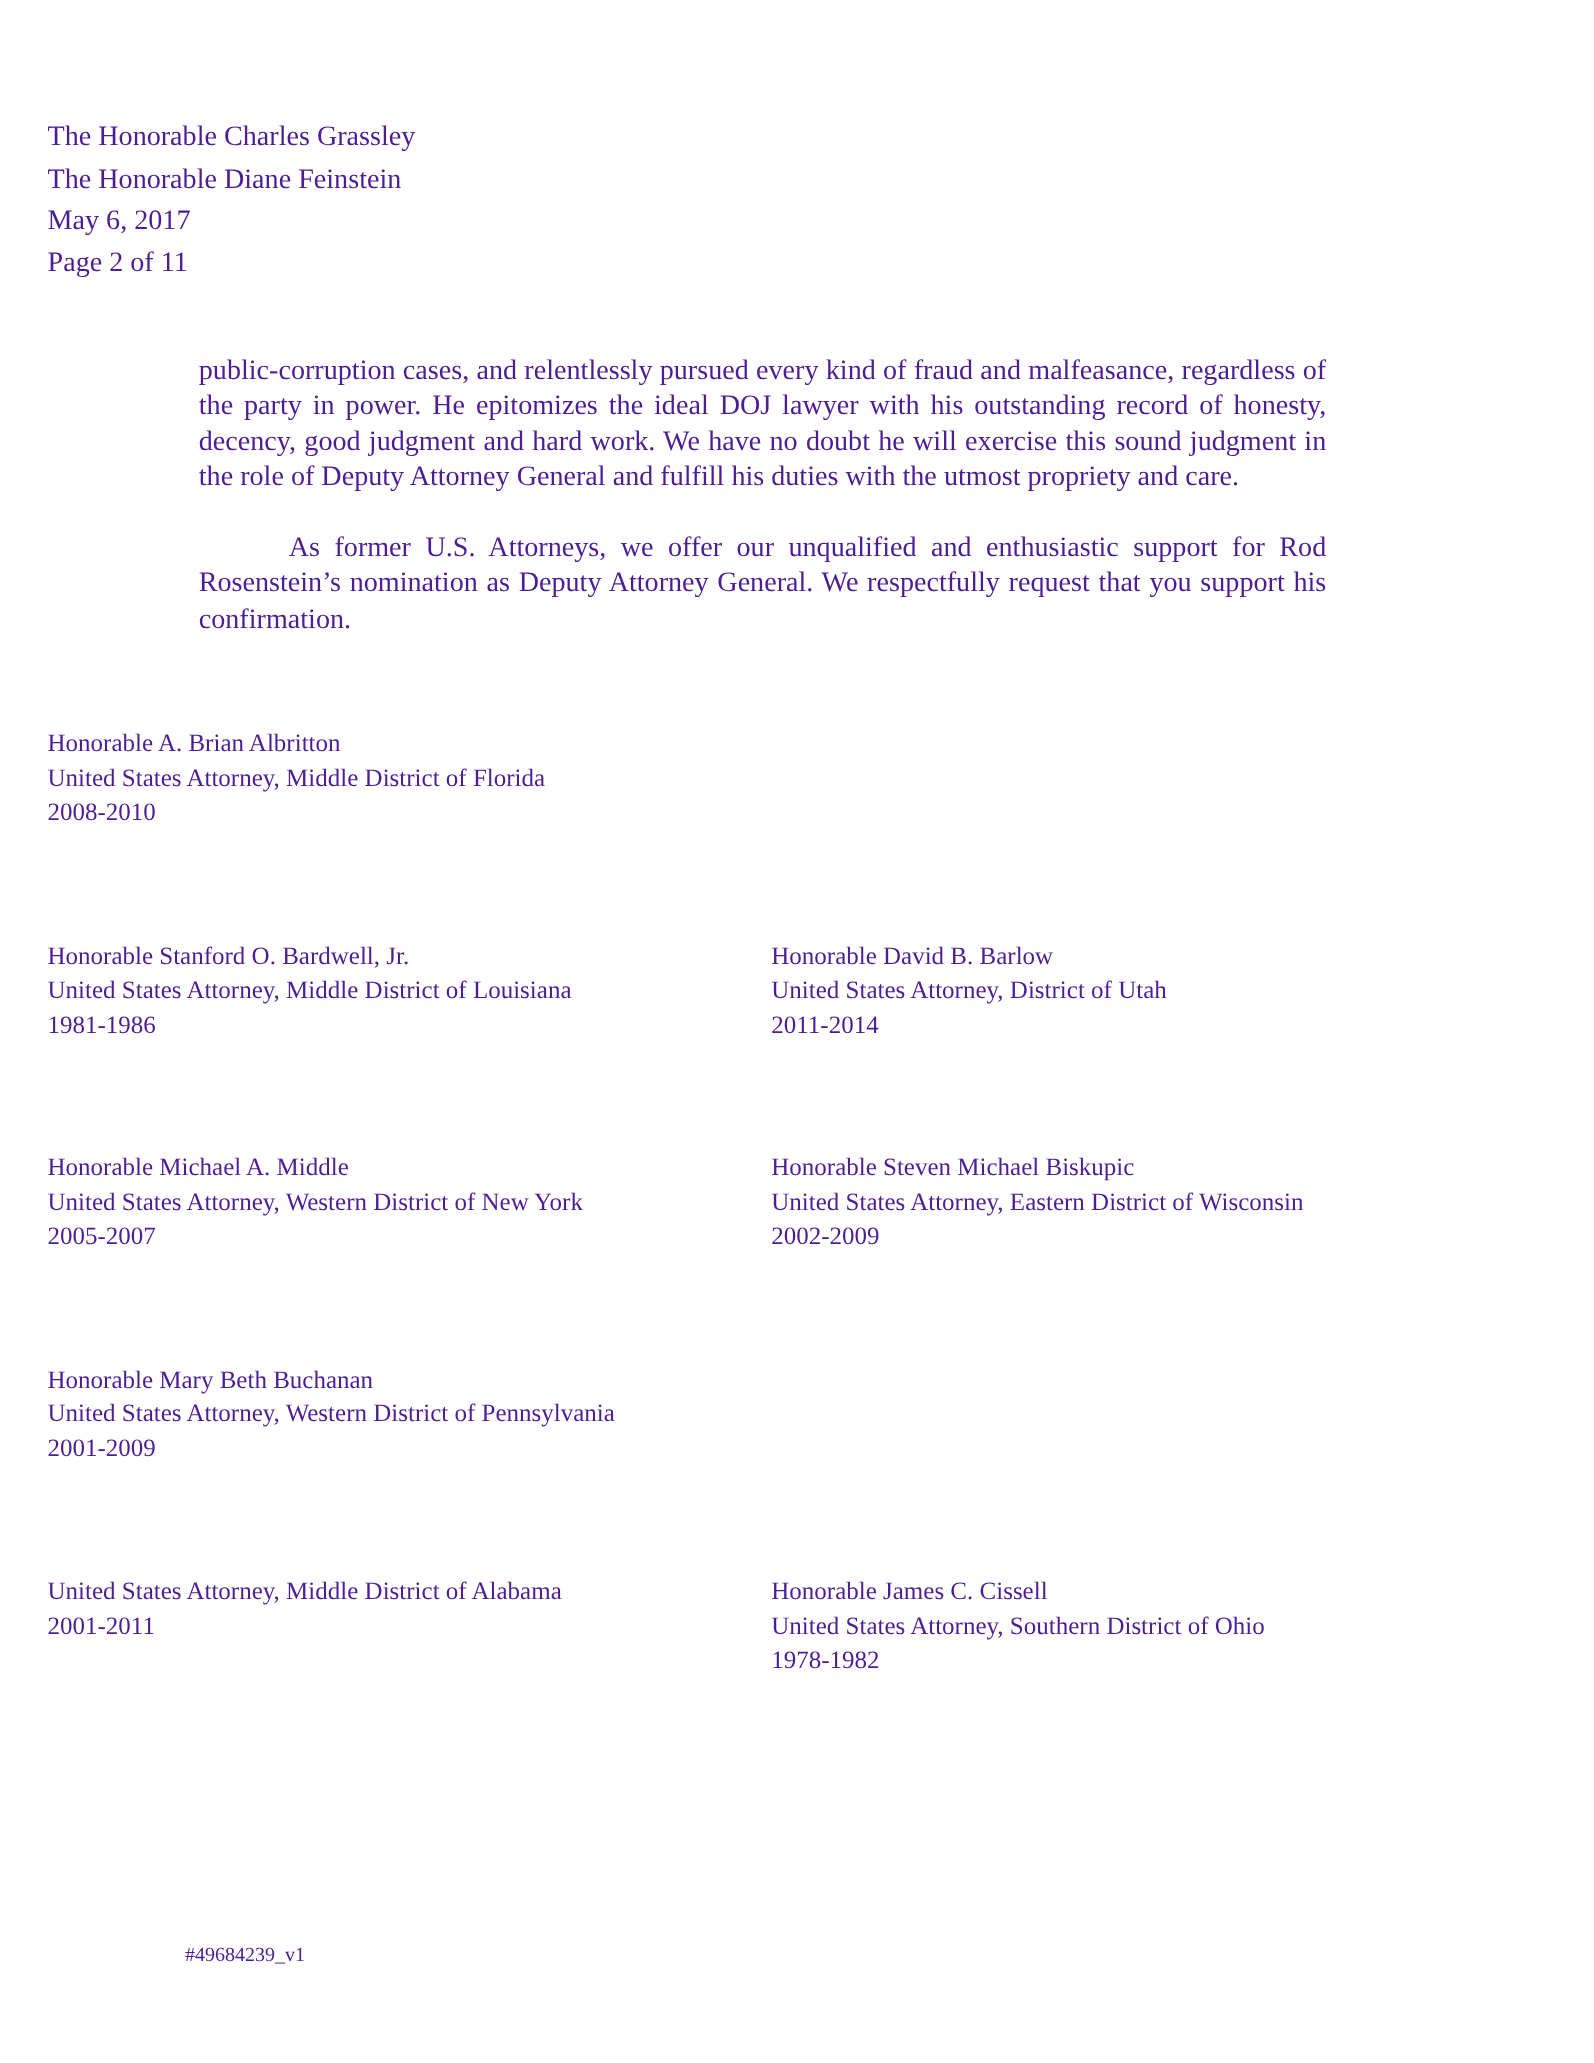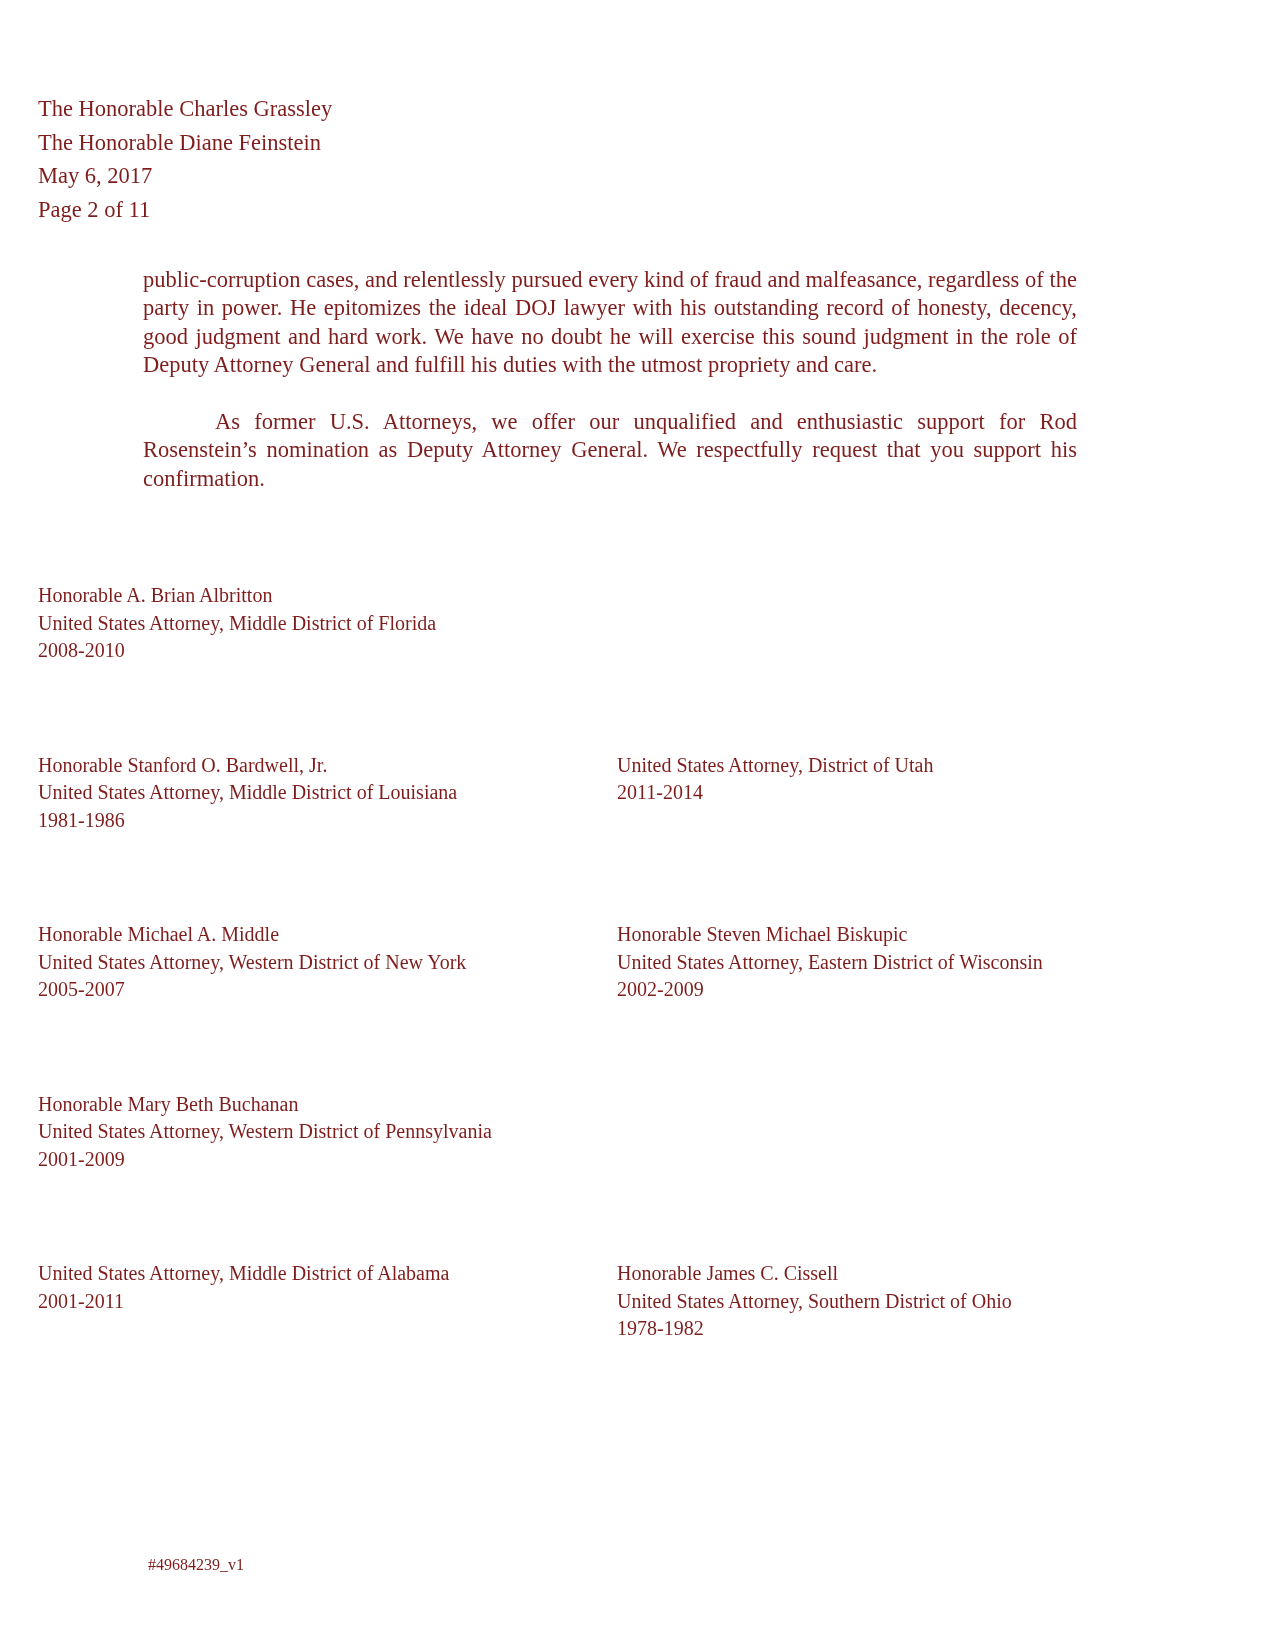--- a/index.html
+++ b/index.html
@@ -6,42 +6,42 @@
     margin: 0;
     padding: 0;
     background: #ffffff;
   }
   .page {
     position: relative;
     width: 1275px;
     height: 1650px;
     background: #ffffff;
     font-family: "Liberation Serif", "DejaVu Serif", serif;
-    color: #7f1d1d;
+    color: #4c1d95;
     overflow: hidden;
   }
   .letter-header {
     position: absolute;
     left: 38px;
     top: 92px;
     font-size: 22.5px;
     line-height: 33.5px;
     white-space: nowrap;
   }
   .letter-body {
     position: absolute;
     left: 143px;
     top: 266px;
     width: 934px;
     font-size: 22.5px;
     line-height: 28.4px;
     text-align: justify;
   }
   .letter-body p {
-    margin: 0;
+    margin: 16px;
   }
   .letter-body p.indented {
     margin-top: 28.4px;
     text-indent: 72px;
   }
   .signatories {
     position: absolute;
     left: 38px;
     top: 582px;
     width: 1210px;
@@ -99,20 +99,21 @@
       </div>
     </div>
 
     <div class="sig-row">
       <div class="sig-col-left">
         <div class="sig-line">Honorable Stanford O. Bardwell, Jr.</div>
         <div class="sig-line">United States Attorney, Middle District of Louisiana</div>
         <div class="sig-line">1981-1986</div>
       </div>
       <div class="sig-col-right">
+        <div class="sig-line">Honorable David B. Barlow</div>
         <div class="sig-line">United States Attorney, District of Utah</div>
         <div class="sig-line">2011-2014</div>
       </div>
     </div>
 
     <div class="sig-row">
       <div class="sig-col-left">
         <div class="sig-line">Honorable Michael A. Middle</div>
         <div class="sig-line">United States Attorney, Western District of New York</div>
         <div class="sig-line">2005-2007</div>

